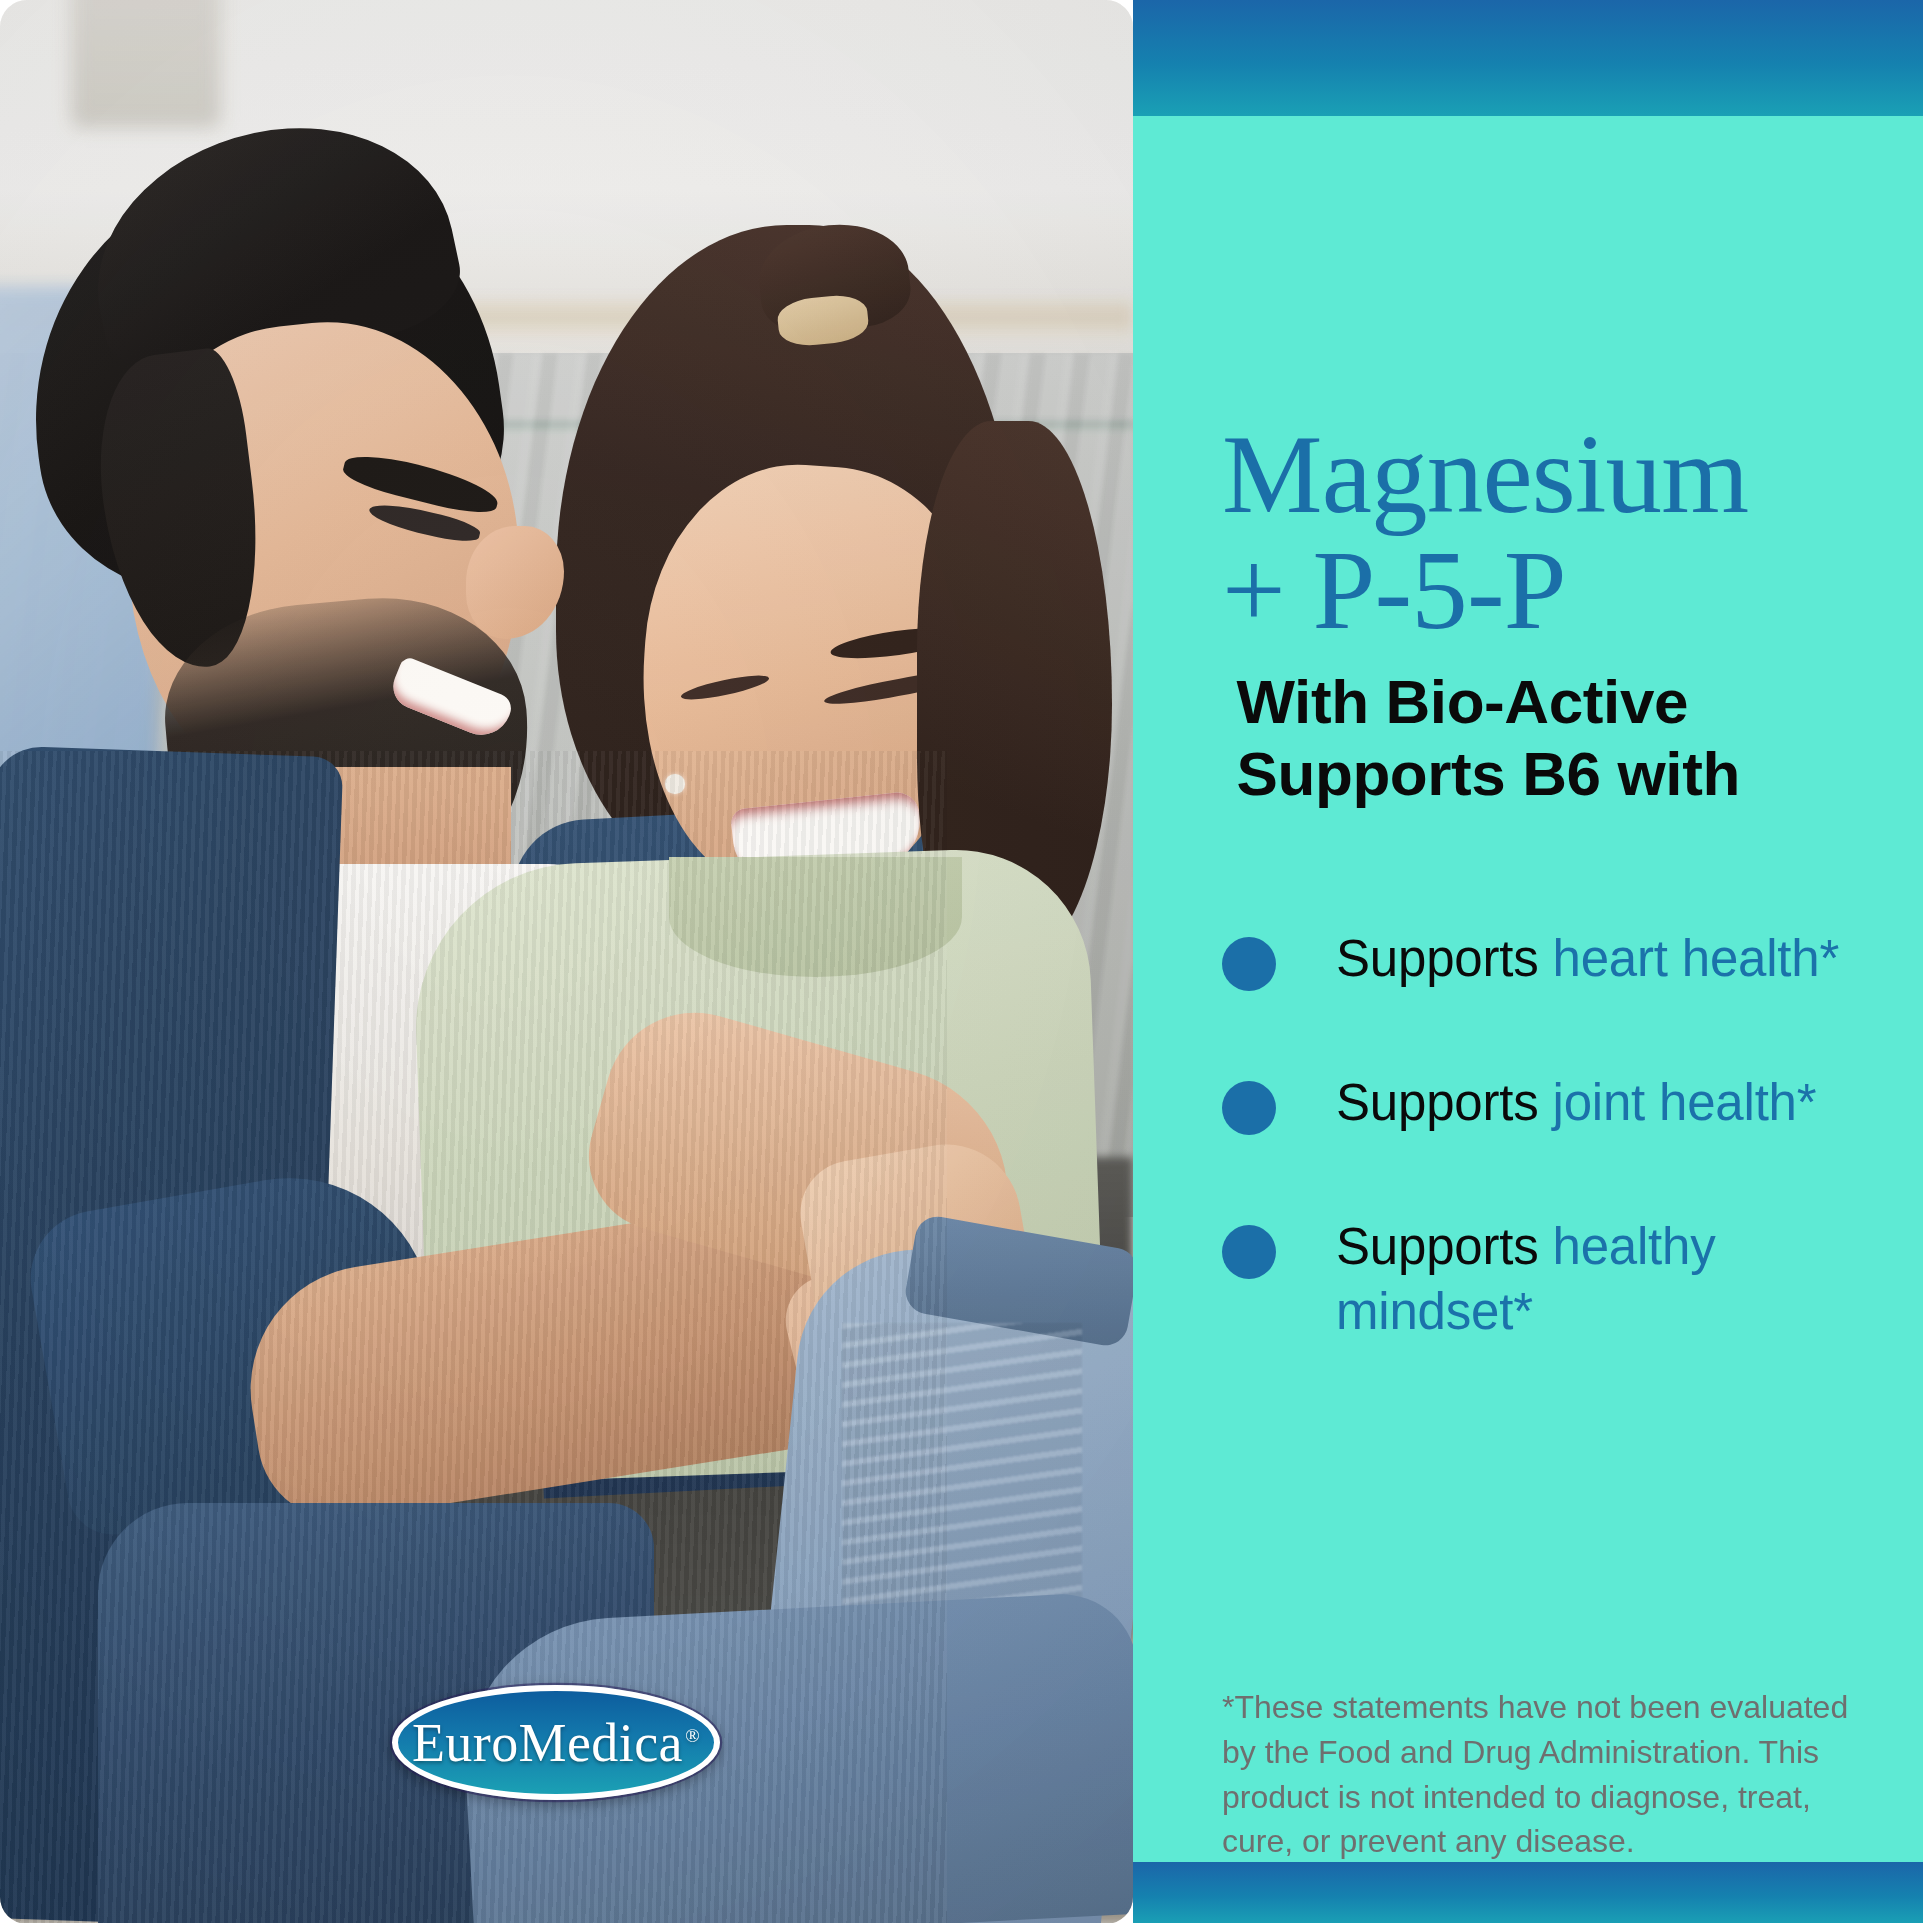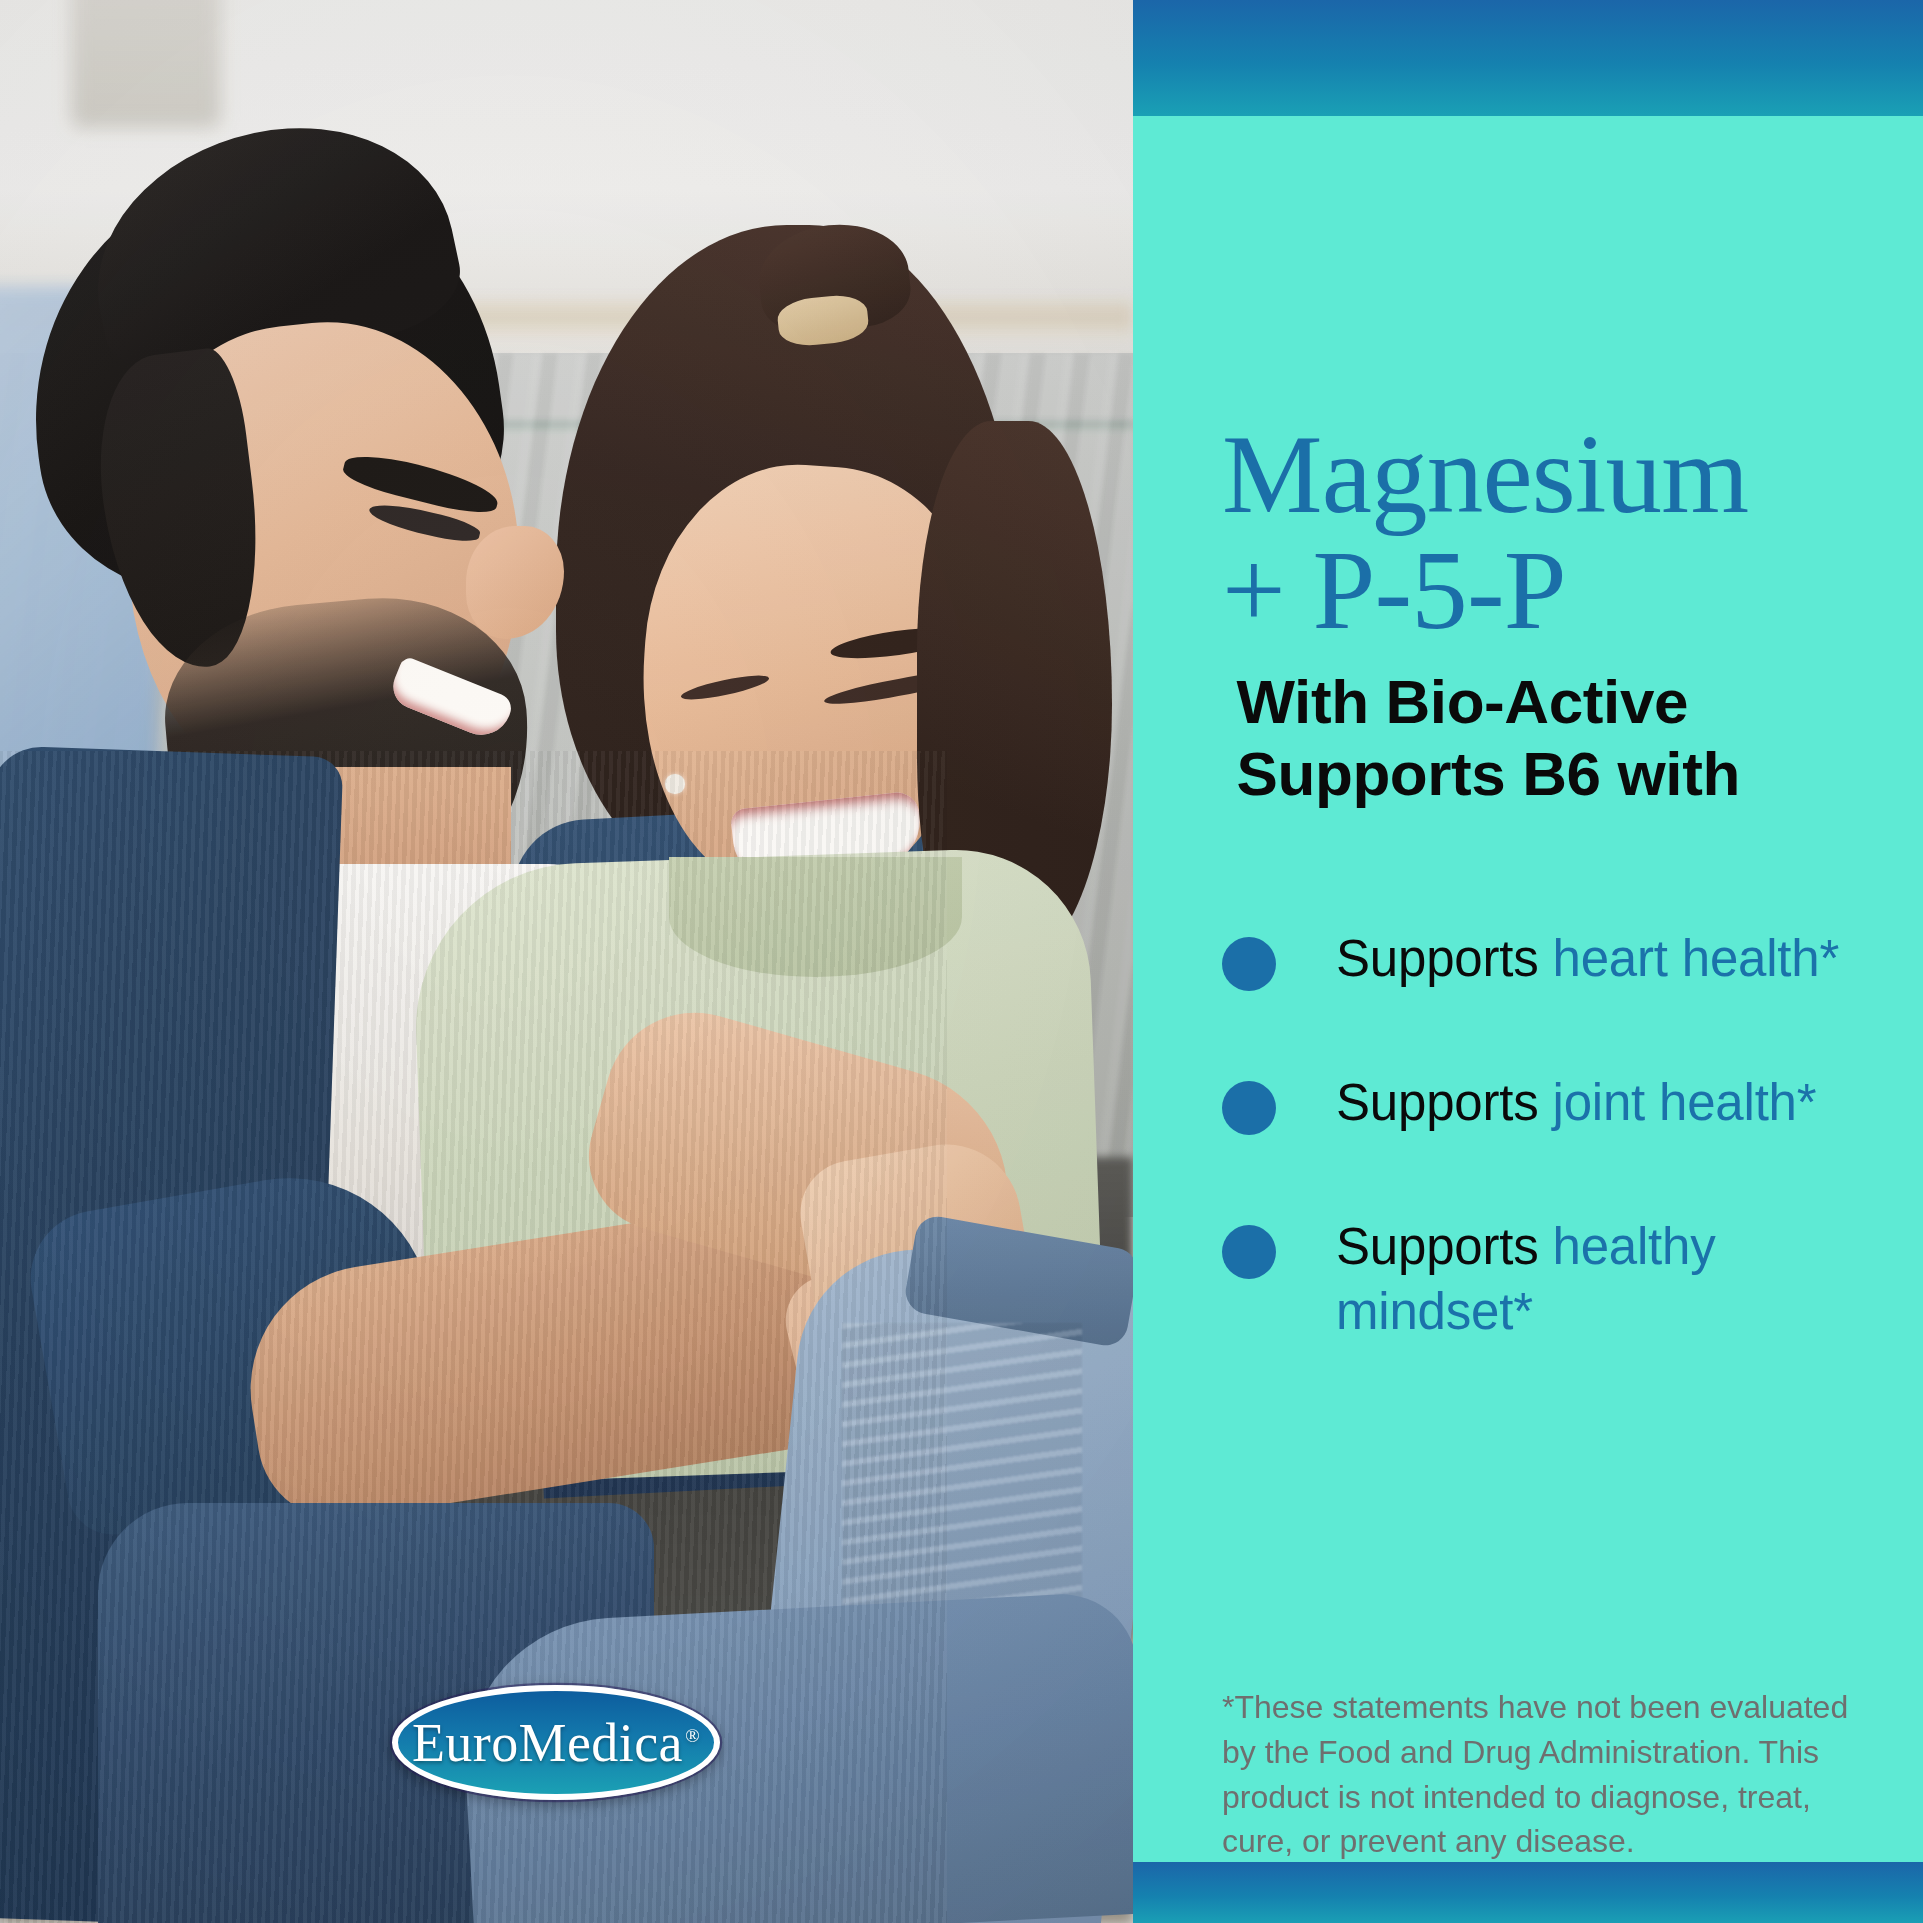--- a/index.html
+++ b/index.html
@@ -22,20 +22,21 @@
 
   
   .photo {
     position: absolute;
     left: 0;
     top: 0;
     width: 1133px;
     height: 1924px;
     overflow: hidden;
     background: #e9e7e4;
+    border-radius: 27px;
   }
 
   
   .ph-wall {
     position: absolute; left: 0; top: 0; width: 1133px; height: 421px;
     background:
       linear-gradient(180deg, #f3f2f0 0%, #f6f5f3 45%, #eceae6 70%, #e6e3dd 100%);
   }
   .ph-wall-shelf {
     position: absolute; left: 0; top: 301px; width: 1133px; height: 35px;

